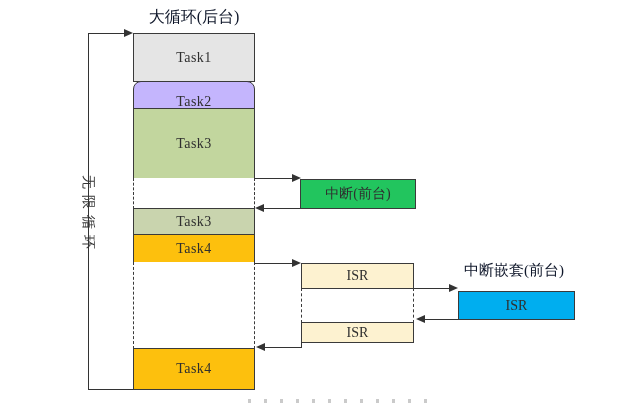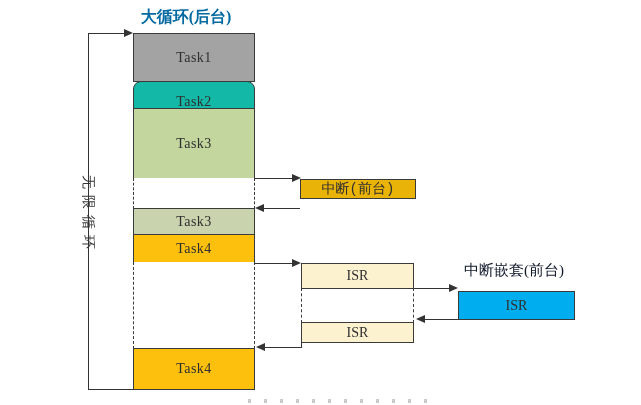--- a/index.html
+++ b/index.html
@@ -20,22 +20,22 @@
     position:absolute;box-sizing:border-box;border:1px solid #3a3a3a;
     display:flex;align-items:center;justify-content:center;font-size:14px;
   }
   .hline{position:absolute;height:0;border-top:1px solid #333;}
   .vline{position:absolute;width:0;border-left:1px solid #333;}
   .vdash{position:absolute;width:0;border-left:1px dashed #3a3a3a;}
   .ah{position:absolute;width:0;height:0;}
   .ah-r{border-top:4px solid transparent;border-bottom:4px solid transparent;border-left:9px solid #333;}
   .ah-l{border-top:4px solid transparent;border-bottom:4px solid transparent;border-right:9px solid #333;}
   .title{
-    position:absolute;left:115px;width:142px;top:7px;text-align:center;
-    font-size:16px;color:#0369a1;font-weight:bold;
+    position:absolute;left:123px;width:142px;top:7px;text-align:center;
+    font-size:16px;color:#0f172a;
   }
   .nest-title{
     position:absolute;left:438px;width:152px;top:261px;text-align:center;font-size:15px;color:#0f172a;
   }
   .loop-label{
     position:absolute;left:38px;top:207px;width:100px;height:16px;line-height:16px;
     text-align:center;font-size:14px;letter-spacing:6px;color:#333;
     transform:rotate(90deg);transform-origin:50% 50%;white-space:nowrap;
   }
   .caption-frag{
@@ -49,32 +49,32 @@
 <div id="canvas">
 
   <div class="title">大循环(后台)</div>
 
   <div class="vline" style="left:88px;top:33px;height:357px;"></div>
   <div class="hline" style="left:88px;top:33px;width:37px;"></div>
   <div class="ah ah-r" style="left:124px;top:29px;"></div>
   <div class="hline" style="left:88px;top:389px;width:45px;"></div>
   <div class="loop-label">无限循环</div>
 
-  <div class="blk" style="top: 33px; height: 49px; background-color: #a3a3a3;">Task1</div>
-  <div class="blk" style="top: 81px; height: 42px; background-color: #14b8a6; border-radius: 8px;">Task2</div>
+  <div class="blk" style="top: 33px; height: 49px; background-color: #e5e5e5;">Task1</div>
+  <div class="blk" style="top: 81px; height: 42px; background-color: #c4b5fd; border-radius: 8px;">Task2</div>
   <div class="blk" style="top: 108px; height: 71px; background-color: rgb(194, 214, 158);">Task3</div>
   <div class="gap" style="top:178px;height:31px;"></div>
   <div class="blk" style="top: 208px; height: 27px; background-color: rgb(201, 212, 174);">Task3</div>
   <div class="blk" style="top: 234px; height: 29px; background-color: rgb(253, 192, 13);">Task4</div>
   <div class="gap" style="top:262px;height:87px;"></div>
   <div class="blk" style="top: 348px; height: 42px; background-color: rgb(253, 192, 13);">Task4</div>
 
   <div class="hline" style="left:255px;top:178px;width:40px;"></div>
   <div class="ah ah-r" style="left:292px;top:174px;"></div>
-  <div class="rblk" style="left: 300px; top: 179px; width: 116px; height: 20px; background-color: #eab308; font-family: Liberation Mono, monospace;">中断(前台)</div>
+  <div class="rblk" style="left: 300px; top: 179px; width: 116px; height: 30px; background-color: #22c55e;">中断(前台)</div>
   <div class="hline" style="left:263px;top:208px;width:37px;"></div>
   <div class="ah ah-l" style="left:255px;top:204px;"></div>
 
   <div class="hline" style="left:255px;top:263px;width:38px;"></div>
   <div class="ah ah-r" style="left:292px;top:259px;"></div>
   <div class="rblk" style="left: 301px; top: 263px; width: 113px; height: 26px; background-color: rgb(253, 242, 208);">ISR</div>
 
   <div class="nest-title">中断嵌套(前台)</div>
   <div class="hline" style="left:414px;top:288px;width:36px;"></div>
   <div class="ah ah-r" style="left:449px;top:284px;"></div>

